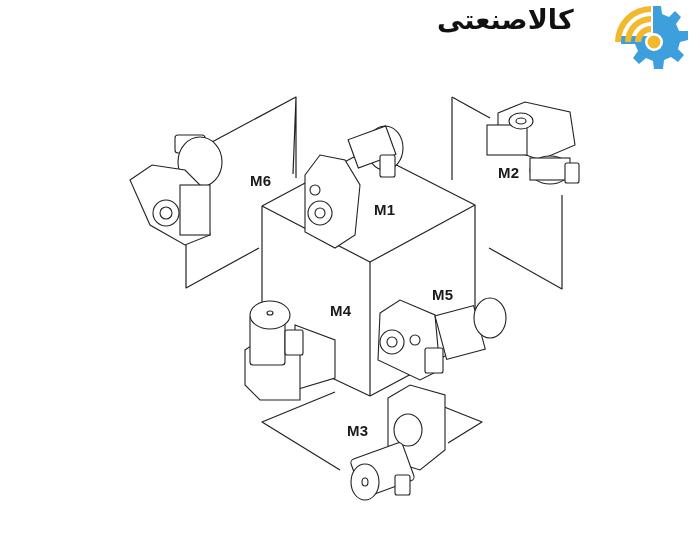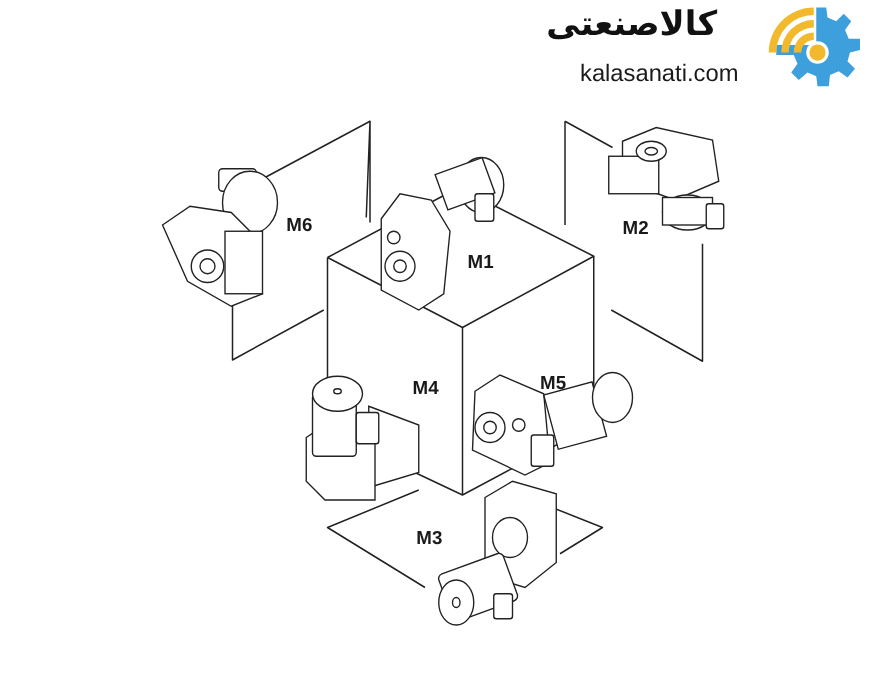--- a/index.html
+++ b/index.html
@@ -13,21 +13,20 @@
   .logo-en { position:absolute; left:464px; top:49px; font-family:"Liberation Sans", sans-serif;
              font-size:19px; color:#1a1a1a; white-space:nowrap; }
   .logo-mark { position:absolute; left:611px; top:2px; width:84px; height:78px; }
 </style>
 </head>
 <body>
 
 <div id="stage">
 
   <div class="logo-fa">کالاصنعتی</div>
-  <div class="logo-en">kalasanati.com</div>
   <svg class="logo-mark" viewBox="0 0 84 78">
 
     <path d="M42 4 L50 4 L51 12 L58 15 L64 9 L70 15 L65 22 L68 29 L77 29 L77 38 L69 40 L67 47 L73 53 L67 60 L60 55 L53 58 L52 67 L43 67 L42 59 L35 56 L28 62 L22 56 L27 49 L24 42 L10 42 L10 34 L42 34 Z" fill="#3d9fdc"></path>
 
     <path d="M40 4 A 36 36 0 0 0 4 40 L 10 40 A 30 30 0 0 1 40 10 Z" fill="#f2b92c"></path>
     <path d="M40 14 A 26 26 0 0 0 14 40 L 20 40 A 20 20 0 0 1 40 20 Z" fill="#f2b92c"></path>
     <path d="M40 24 A 16 16 0 0 0 24 40 L 30 40 A 10 10 0 0 1 40 30 Z" fill="#f2b92c"></path>
     <circle cx="43" cy="40" r="9" fill="#ffffff"></circle>
     <circle cx="43" cy="40" r="6.5" fill="#f2b92c"></circle>
   </svg>
@@ -109,19 +108,19 @@
         <polygon points="388,398 410,385 445,395 445,450 420,470 388,460"></polygon>
         <ellipse cx="408" cy="430" rx="14" ry="16"></ellipse>
         <rect x="355" y="450" width="55" height="40" rx="4" transform="rotate(-20 382 470)"></rect>
         <ellipse cx="365" cy="482" rx="14" ry="18"></ellipse>
         <ellipse cx="365" cy="482" rx="3" ry="4"></ellipse>
         <rect x="395" y="475" width="15" height="20" rx="2"></rect>
       </g>
     </g>
   </svg>
 
-  <div class="label" style="left:229px;top:172px">M6</div>
+  <div class="label" style="left:250px;top:172px">M6</div>
   <div class="label" style="left:374px;top:201px">M1</div>
-  <div class="label" style="left:498px;top:174px">M2</div>
+  <div class="label" style="left:498px;top:164px">M2</div>
   <div class="label" style="left:330px;top:302px">M4</div>
-  <div class="label" style="left:432px;top:298px">M5</div>
-  <div class="label" style="left:333px;top:422px">M3</div>
+  <div class="label" style="left:432px;top:286px">M5</div>
+  <div class="label" style="left:347px;top:422px">M3</div>
 </div>
 
 </body></html>

